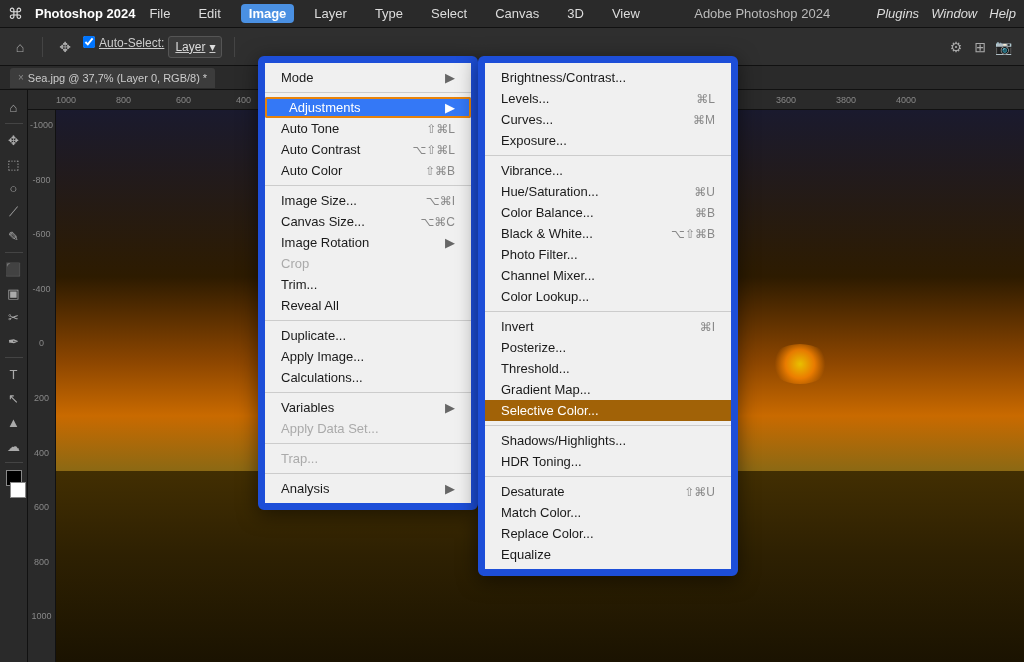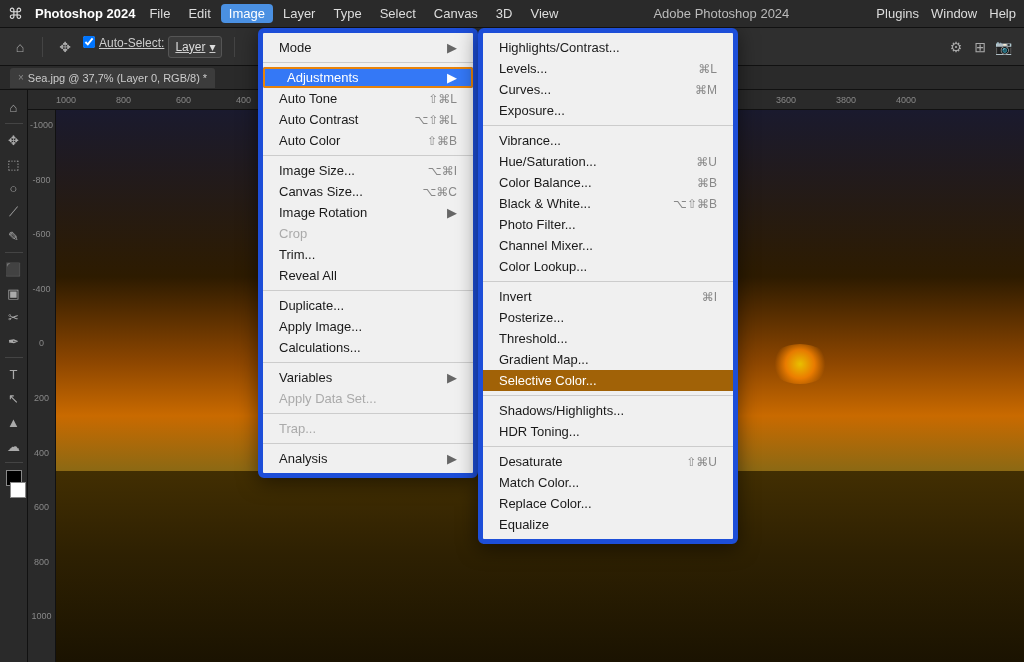--- a/index.html
+++ b/index.html
@@ -31,39 +31,41 @@
       color: #ddd;
     }
     .menu-bar-app {
       font-weight: 700;
       margin-right: 6px;
       color: #fff;
       font-size: 13px;
     }
     .menu-bar-items {
       display: flex;
-      gap: 2px;
+      gap: 12px;
     }
     .menu-bar-item {
       padding: 2px 8px;
       border-radius: 4px;
       cursor: pointer;
       color: #ddd;
       font-size: 13px;
     }
     .menu-bar-item.active-menu {
       background: #4a90e2;
       color: #fff;
+      font-weight: bold;
     }
     .menu-bar-right {
       margin-left: auto;
       display: flex;
       gap: 12px;
       color: #ddd;
       font-size: 13px;
+      font-style: italic;
     }
 
     
     .toolbar {
       height: 38px;
       background: #2f2f2f;
       display: flex;
       align-items: center;
       padding: 0 10px;
       gap: 8px;
@@ -263,28 +265,29 @@
       cursor: pointer;
     }
     .tab-close {
       font-size: 10px;
       color: #888;
     }
 
     .dropdown-menu {
       position: fixed;
       background: #f0f0f0;
-      border: 5px solid #1d4ed8;
+      border: 7px solid #1d4ed8;
       border-radius: 6px;
       box-shadow: 0 4px 20px rgba(0,0,0,0.5);
       z-index: 600;
       padding: 4px 0;
       min-width: 200px;
       color: #1a1a1a;
       font-size: 13px;
+      margin-top: 28px;
     }
 
     .menu-item {
       display: flex;
       align-items: center;
       padding: 3px 16px;
       cursor: pointer;
       position: relative;
       white-space: nowrap;
     }
@@ -534,21 +537,21 @@
   </div>
   <div class="menu-separator"></div>
   <div class="menu-item">
     <span class="menu-item-label">Analysis</span>
     <span class="menu-item-arrow">▶</span>
   </div>
 </div>
 
 <div class="dropdown-menu adjustments-menu">
   <div class="menu-item">
-    <span class="menu-item-label">Highlights/Contrast...</span>
+    <span class="menu-item-label">Brightness/Contrast...</span>
   </div>
   <div class="menu-item">
     <span class="menu-item-label">Levels...</span>
     <span class="menu-item-shortcut">⌘L</span>
   </div>
   <div class="menu-item">
     <span class="menu-item-label">Curves...</span>
     <span class="menu-item-shortcut">⌘M</span>
   </div>
   <div class="menu-item">

